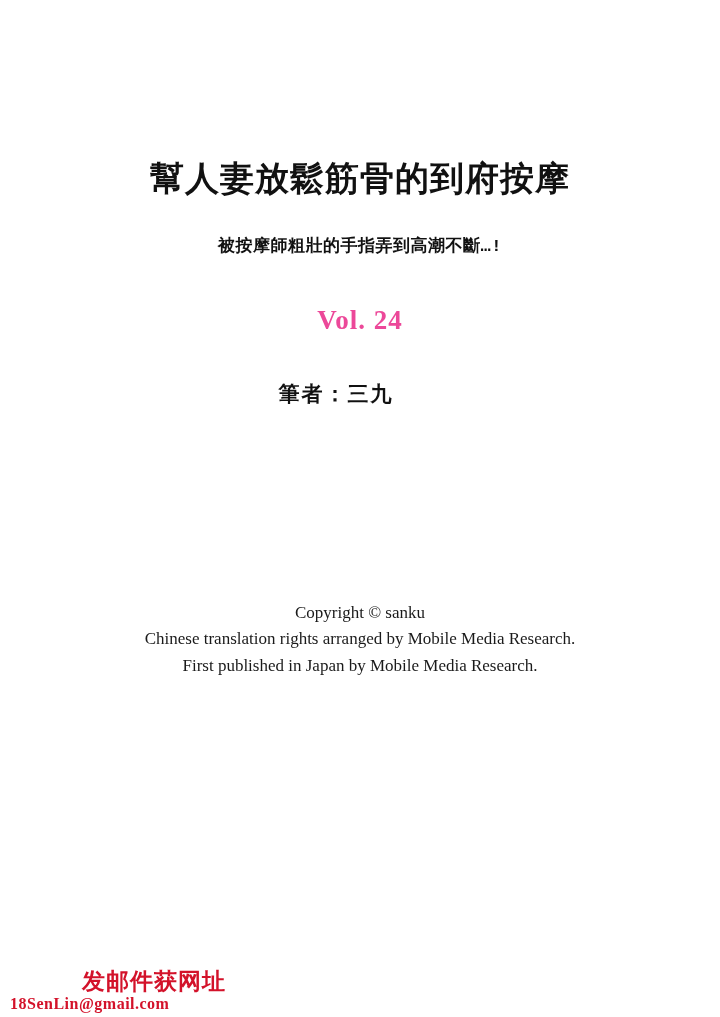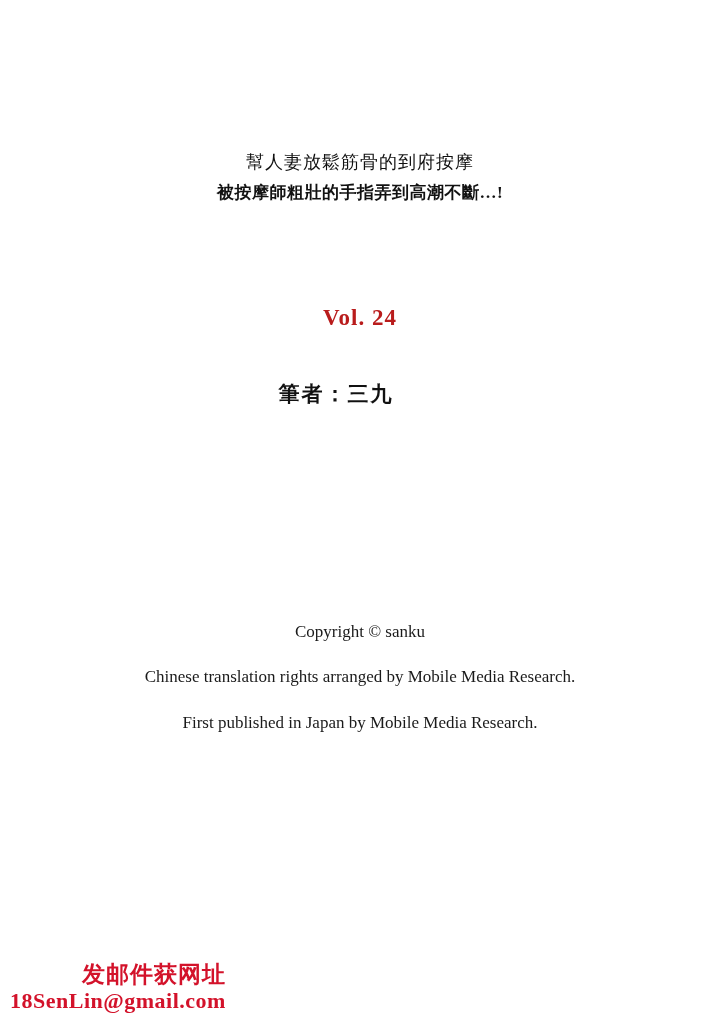--- a/index.html
+++ b/index.html
@@ -22,46 +22,46 @@
   }
   .title-block {
     position: absolute;
     top: 150px;
     left: 0;
     width: 720px;
     text-align: center;
   }
   .main-title {
     font-family: "DejaVu Sans", "Liberation Sans", sans-serif;
-    font-size: 18px;
-    font-weight: 400;
+    font-size: 34px;
+    font-weight: 700;
     letter-spacing: 1px;
     color: #111111;
     line-height: 1.25;
-    margin: 1px;
+    margin: 7px;
   }
   .sub-title {
-    font-family: Liberation Serif, serif;
+    font-family: Liberation Mono, monospace;
     font-size: 17px;
     font-weight: 600;
     letter-spacing: 0.5px;
     color: #111111;
-    margin: 8px 0 0 0;
+    margin: 36px 0 0 0;
     line-height: 1.3;
   }
   .volume {
     position: absolute;
     top: 305px;
     left: 0;
     width: 720px;
     text-align: center;
     font-family: "Liberation Serif", serif;
-    font-size: 23px;
+    font-size: 27px;
     font-weight: 700;
-    color: #b91c1c;
+    color: #ec4899;
     letter-spacing: 1px;
   }
   .author {
     position: absolute;
     top: 380px;
     left: 0;
     width: 672px;
     text-align: center;
     font-family: "DejaVu Sans", "Liberation Sans", sans-serif;
     font-size: 21px;
@@ -75,43 +75,41 @@
     left: 0;
     width: 720px;
     text-align: center;
     font-family: "Liberation Serif", serif;
     font-size: 17px;
     line-height: 1.55;
     color: #1a1a1a;
   }
   .copyright div {
     white-space: nowrap;
-    margin-top: 19px;
   }
   .watermark {
     position: absolute;
     left: 10px;
     bottom: 4px;
     text-align: left;
     color: #d3122a;
     font-weight: 700;
   }
   .watermark .wm-line1 {
     font-family: "DejaVu Sans", "Liberation Sans", sans-serif;
     font-size: 23px;
     letter-spacing: 1px;
     padding-left: 72px;
     line-height: 1.15;
   }
   .watermark .wm-line2 {
     font-family: "Liberation Serif", serif;
-    font-size: 22px;
+    font-size: 16px;
     line-height: 1.15;
     letter-spacing: 0.5px;
-    text-align: center;
   }
 </style>
 </head>
 <body>
 
 <div class="page">
 
   <div class="title-block">
     <h1 class="main-title">幫人妻放鬆筋骨的到府按摩</h1>
     <h2 class="sub-title">被按摩師粗壯的手指弄到高潮不斷…!</h2>

